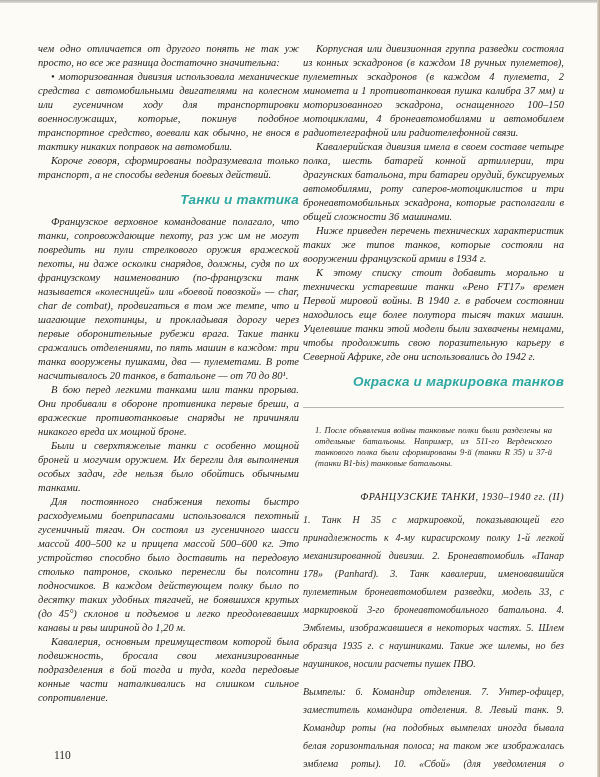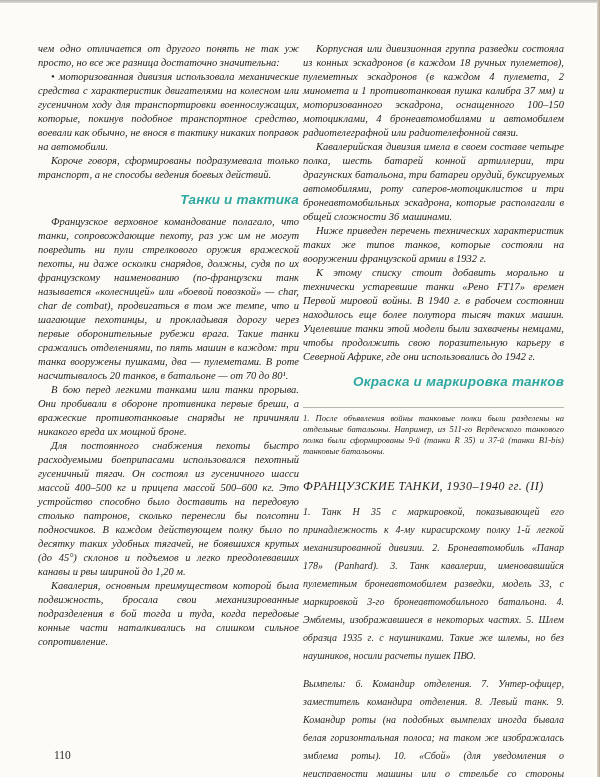--- a/index.html
+++ b/index.html
@@ -59,32 +59,32 @@
     letter-spacing: 0.2px;
   }
   .footnote {
     margin-top: 18px;
     padding-top: 5px;
     border-top: 1px solid #b9b6ae;
     width: 100%;
     box-sizing: border-box;
   }
   .footnote p {
-    margin: 0;
+    margin: 12px;
     font-size: 8.6px;
     line-height: 11px;
     text-align: justify;
     color: #2a2925;
   }
   .plate-caption {
     margin-top: 22px;
   }
   .caption-title {
-    text-align: left;
-    font-size: 12px;
+    text-align: right;
+    font-size: 10px;
     letter-spacing: 0.5px;
     margin-bottom: 9px;
     color: #1f1e1c;
   }
   .caption-text {
     margin: 0 0 10px 0;
     font-size: 10px;
     line-height: 18px;
     text-align: justify;
     color: #2a2925;
@@ -102,35 +102,36 @@
 <body>
 
 <div class="page">
   <div class="edge-top"></div>
   <div class="edge-right"></div>
 
   <div class="content">
 
     <div class="col">
       <p class="body no-indent">чем одно отличается от другого понять не так уж просто, но все же разница достаточно значительна:</p>
-      <p class="body">•  моторизованная дивизия использовала механические средства с характеристик двигателями на колесном или гусеничном ходу для транспортировки военнослужащих, которые, покинув подобное транспортное средство, воевали как обычно, не внося в тактику никаких поправок на автомобили.</p>
+      <p class="body">•  моторизованная дивизия использовала механические средства с автомобильными двигателями на колесном или гусеничном ходу для транспортировки военнослужащих, которые, покинув подобное транспортное средство, воевали как обычно, не внося в тактику никаких поправок на автомобили.</p>
       <p class="body">Короче говоря, сформированы подразумевала только транспорт, а не способы ведения боевых действий.</p>
 
       <h2 class="heading">Танки и тактика</h2>
 
       <p class="body">Французское верховное командование полагало, что танки, сопровождающие пехоту, раз уж им не могут повредить ни пули стрелкового оружия вражеской пехоты, ни даже осколки снарядов, должны, судя по их французскому наименованию (по-французски танк называется «колесницей» или «боевой повозкой» — char, char de combat), продвигаться в том же темпе, что и шагающие пехотинцы, и прокладывая дорогу через первые оборонительные рубежи врага. Такие танки сражались отделениями, по пять машин в каждом: три танка вооружены пушками, два — пулеметами. В роте насчитывалось 20 танков, в батальоне — от 70 до 80¹.</p>
       <p class="body">В бою перед легкими танками шли танки прорыва. Они пробивали в обороне противника первые бреши, а вражеские противотанковые снаряды не причиняли никакого вреда их мощной броне.</p>
+      <p class="body">Были и сверхтяжелые танки с особенно мощной броней и могучим оружием. Их берегли для выполнения особых задач, где нельзя было обойтись обычными танками.</p>
       <p class="body">Для постоянного снабжения пехоты быстро расходуемыми боеприпасами использовался пехотный гусеничный тягач. Он состоял из гусеничного шасси массой 400–500 кг и прицепа массой 500–600 кг. Это устройство способно было доставить на передовую столько патронов, сколько перенесли бы полсотни подносчиков. В каждом действующем полку было по десятку таких удобных тягачей, не боявшихся крутых (до 45°) склонов и подъемов и легко преодолевавших канавы и рвы шириной до 1,20 м.</p>
       <p class="body">Кавалерия, основным преимуществом которой была подвижность, бросала свои механизированные подразделения в бой тогда и туда, когда передовые конные части наталкивались на слишком сильное сопротивление.</p>
     </div>
 
     <div class="col">
       <p class="body">Корпусная или дивизионная группа разведки состояла из конных эскадронов (в каждом 18 ручных пулеметов), пулеметных эскадронов (в каждом 4 пулемета, 2 миномета и 1 противотанковая пушка калибра 37 мм) и моторизованного эскадрона, оснащенного 100–150 мотоциклами, 4 бронеавтомобилями и автомобилем радиотелеграфной или радиотелефонной связи.</p>
       <p class="body">Кавалерийская дивизия имела в своем составе четыре полка, шесть батарей конной артиллерии, три драгунских батальона, три батареи орудий, буксируемых автомобилями, роту саперов-мотоциклистов и три бронеавтомобильных эскадрона, которые располагали в общей сложности 36 машинами.</p>
-      <p class="body">Ниже приведен перечень технических характеристик таких же типов танков, которые состояли на вооружении французской армии в 1932 г.</p>
+      <p class="body">Ниже приведен перечень технических характеристик таких же типов танков, которые состояли на вооружении французской армии в 1934 г.</p>
       <p class="body">К этому списку стоит добавить морально и технически устаревшие танки «Рено FT17» времен Первой мировой войны. В 1940 г. в рабочем состоянии находилось еще более полутора тысяч таких машин. Уцелевшие танки этой модели были захвачены немцами, чтобы продолжить свою поразительную карьеру в Северной Африке, где они использовались до 1942 г.</p>
 
       <h2 class="heading">Окраска и маркировка танков</h2>
 
 
       <div class="footnote">
         <p>1. После объявления войны танковые полки были разделены на отдельные батальоны. Например, из 511-го Верденского танкового полка были сформированы 9-й (танки R 35) и 37-й (танки B1-bis) танковые батальоны.</p>
       </div>
 
       <div class="plate-caption">

